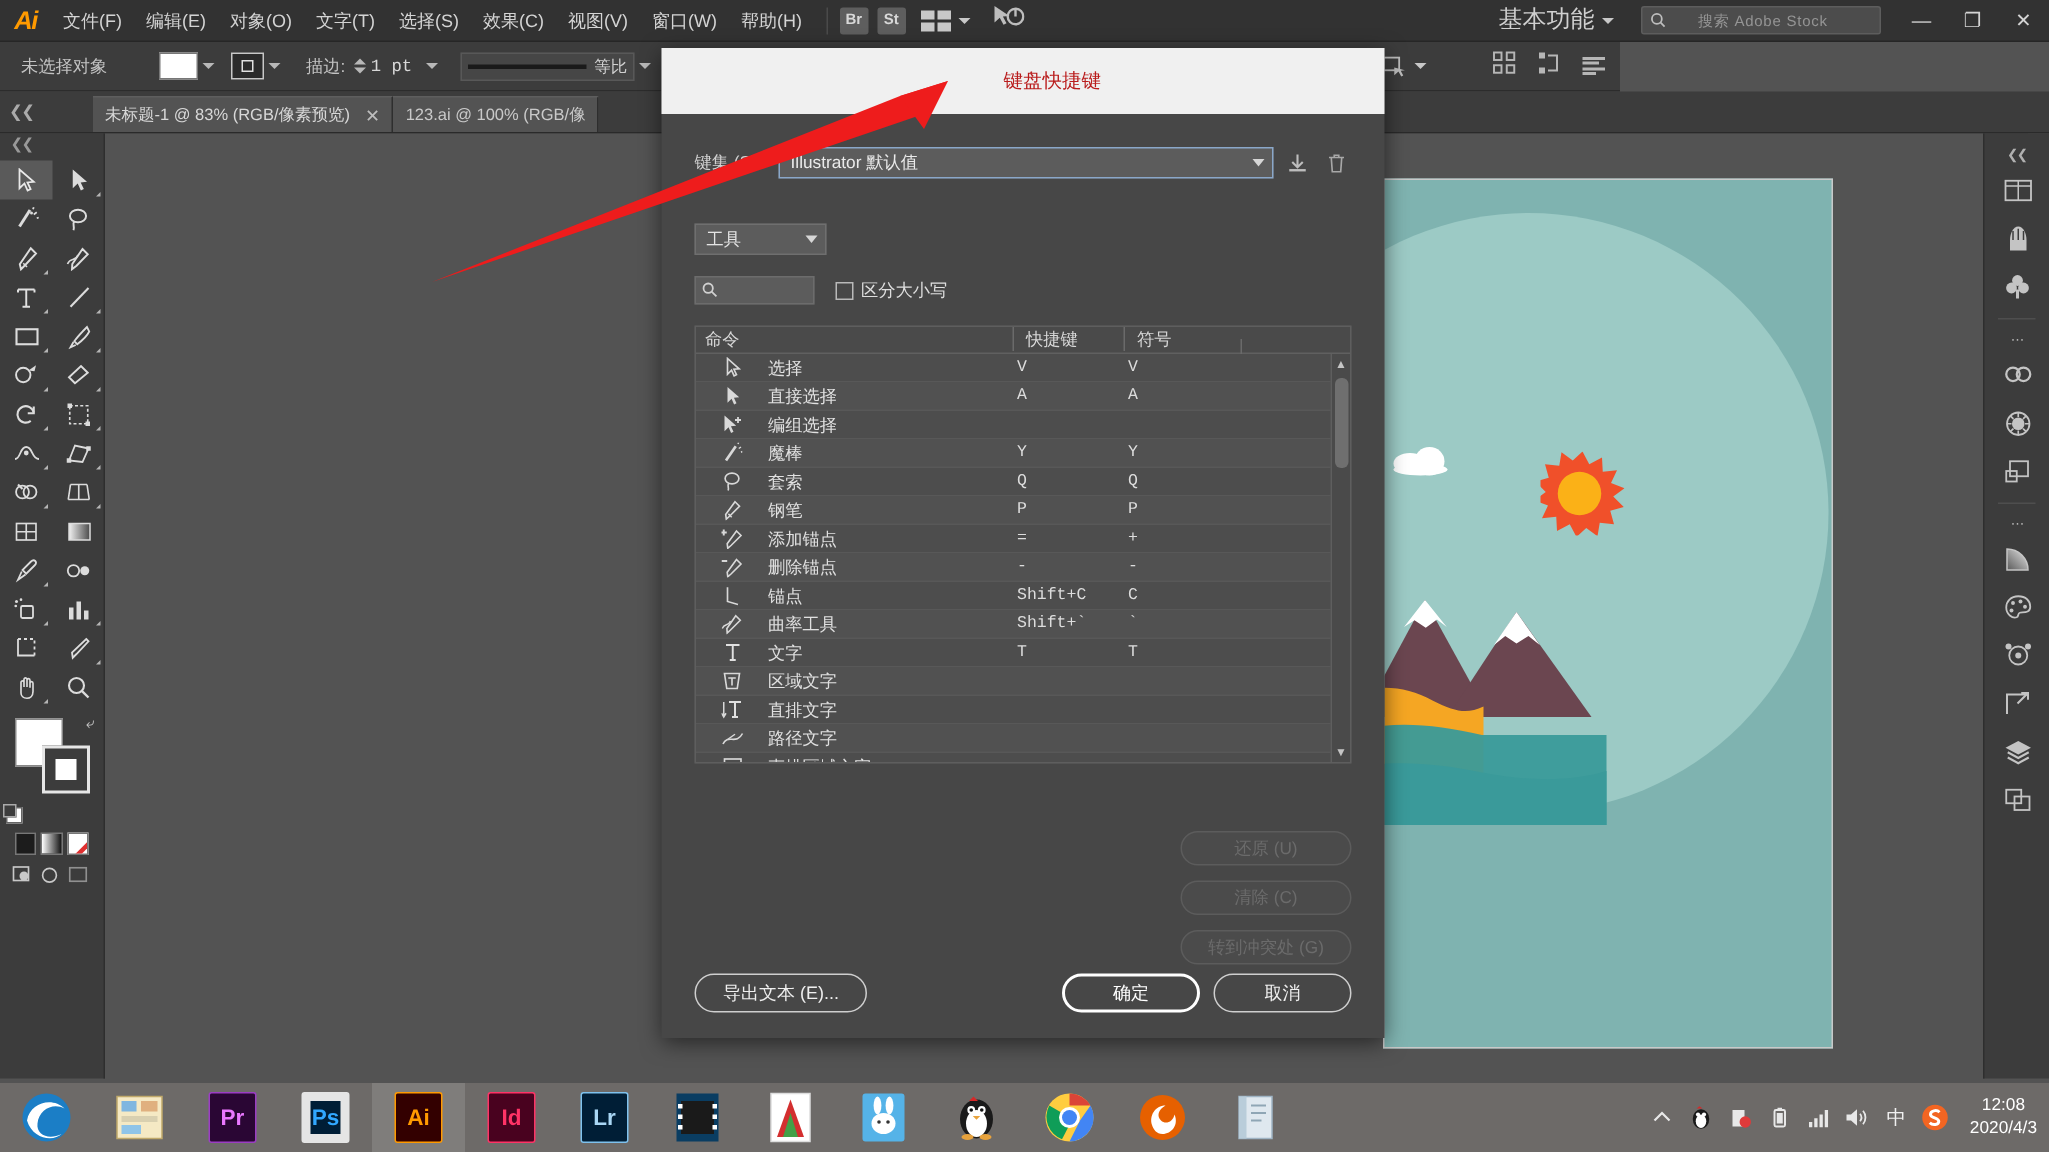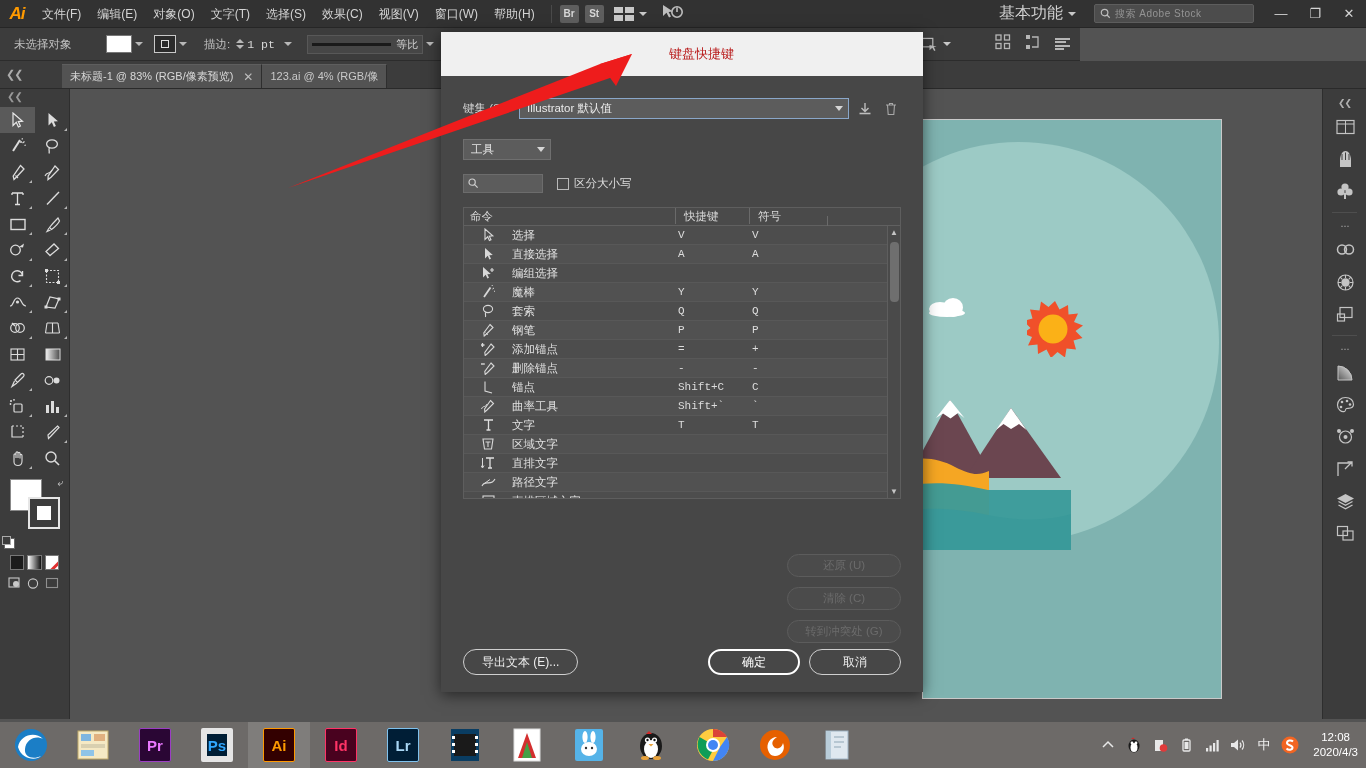--- a/index.html
+++ b/index.html
@@ -44,21 +44,21 @@
   .mb-right { margin-left: auto; display: flex; align-items: center; height: 28px; }
   .ws-btn {
     font-size: 16px; color: #d0d0d0; padding: 0 4px 0 10px;
     display: flex; align-items: center;
   }
   .stock-search {
     display: flex; align-items: center; width: 160px; height: 19px;
     background: #4c4c4c; border: 1px solid #5d5d5d; border-radius: 2px;
     margin: 0 10px 0 14px; padding: 0 5px;
   }
-  .stock-search .ph { font-size: 10px; color: #949494; margin-left: 4px; letter-spacing:.5px;}
+  .stock-search .ph { font-size: 10px; color: #949494; margin-left: 21px; letter-spacing:.5px;}
   .win-btn {
     width: 34px; height: 28px; display: flex; align-items: center;
     justify-content: center; color: #d4d4d4; font-size: 13px;
   }
 
   
   .controlbar {
     position: absolute; left: 0; top: 28px; width: 1080px; height: 33px;
     background: #3c3c3c; display: flex; align-items: center;
     border-bottom: 1px solid #2c2c2c; padding-left: 8px; justify-content: space-between;
@@ -462,21 +462,21 @@
     </div>
   </div>
 
   <div class="tabbar">
     <div class="arrange-grip">❮❮</div>
     <div class="doc-tab active">
       <span>未标题-1 @ 83% (RGB/像素预览)</span>
       <span class="x">✕</span>
     </div>
     <div class="doc-tab">
-      <span>123.ai @ 4% (RGB/像</span>
+      <span>123.ai @ 100% (RGB/像</span>
     </div>
   </div>
 
   <div class="toolbar">
     <div class="tb-collapse">❮❮</div>
     <div style="height:14px"></div>
     <div class="tool-grid">
       <div class="tool sel">
         <svg width="15" height="17" viewBox="0 0 15 17">
             <path d="M3 1 L3 13.5 L6.3 10.3 L8.4 15 L10.4 14 L8.3 9.6 L12.5 9.2 Z" fill="none" stroke="#e8e8e8" stroke-width="1.2"></path>
@@ -871,21 +871,21 @@
             <path d="M1.5 11.5 L12.5 11.5" stroke="#bdbdbd" stroke-width="1.6"></path>
           </svg>
         </div>
         <div class="icon-btn">
           <svg width="12" height="14" viewBox="0 0 12 14">
             <path d="M1 3 L11 3 M2.5 3 L3.2 12.5 L8.8 12.5 L9.5 3 M4.5 3 L4.5 1.5 L7.5 1.5 L7.5 3" fill="none" stroke="#a8a8a8" stroke-width="1.1"></path>
           </svg>
         </div>
       </div>
 
-      <div style="margin-top:20px">
+      <div style="margin-top:30px">
         <div class="combo-sm">
           <span>工具</span>
           <span class="cb-caret"></span>
         </div>
       </div>
 
       <div class="search-row">
         <div class="search-field">
           <svg width="11" height="11" viewBox="0 0 12 12">
             <circle cx="4.5" cy="4.5" r="3.4" fill="none" stroke="#d0d0d0" stroke-width="1.3"></circle>

